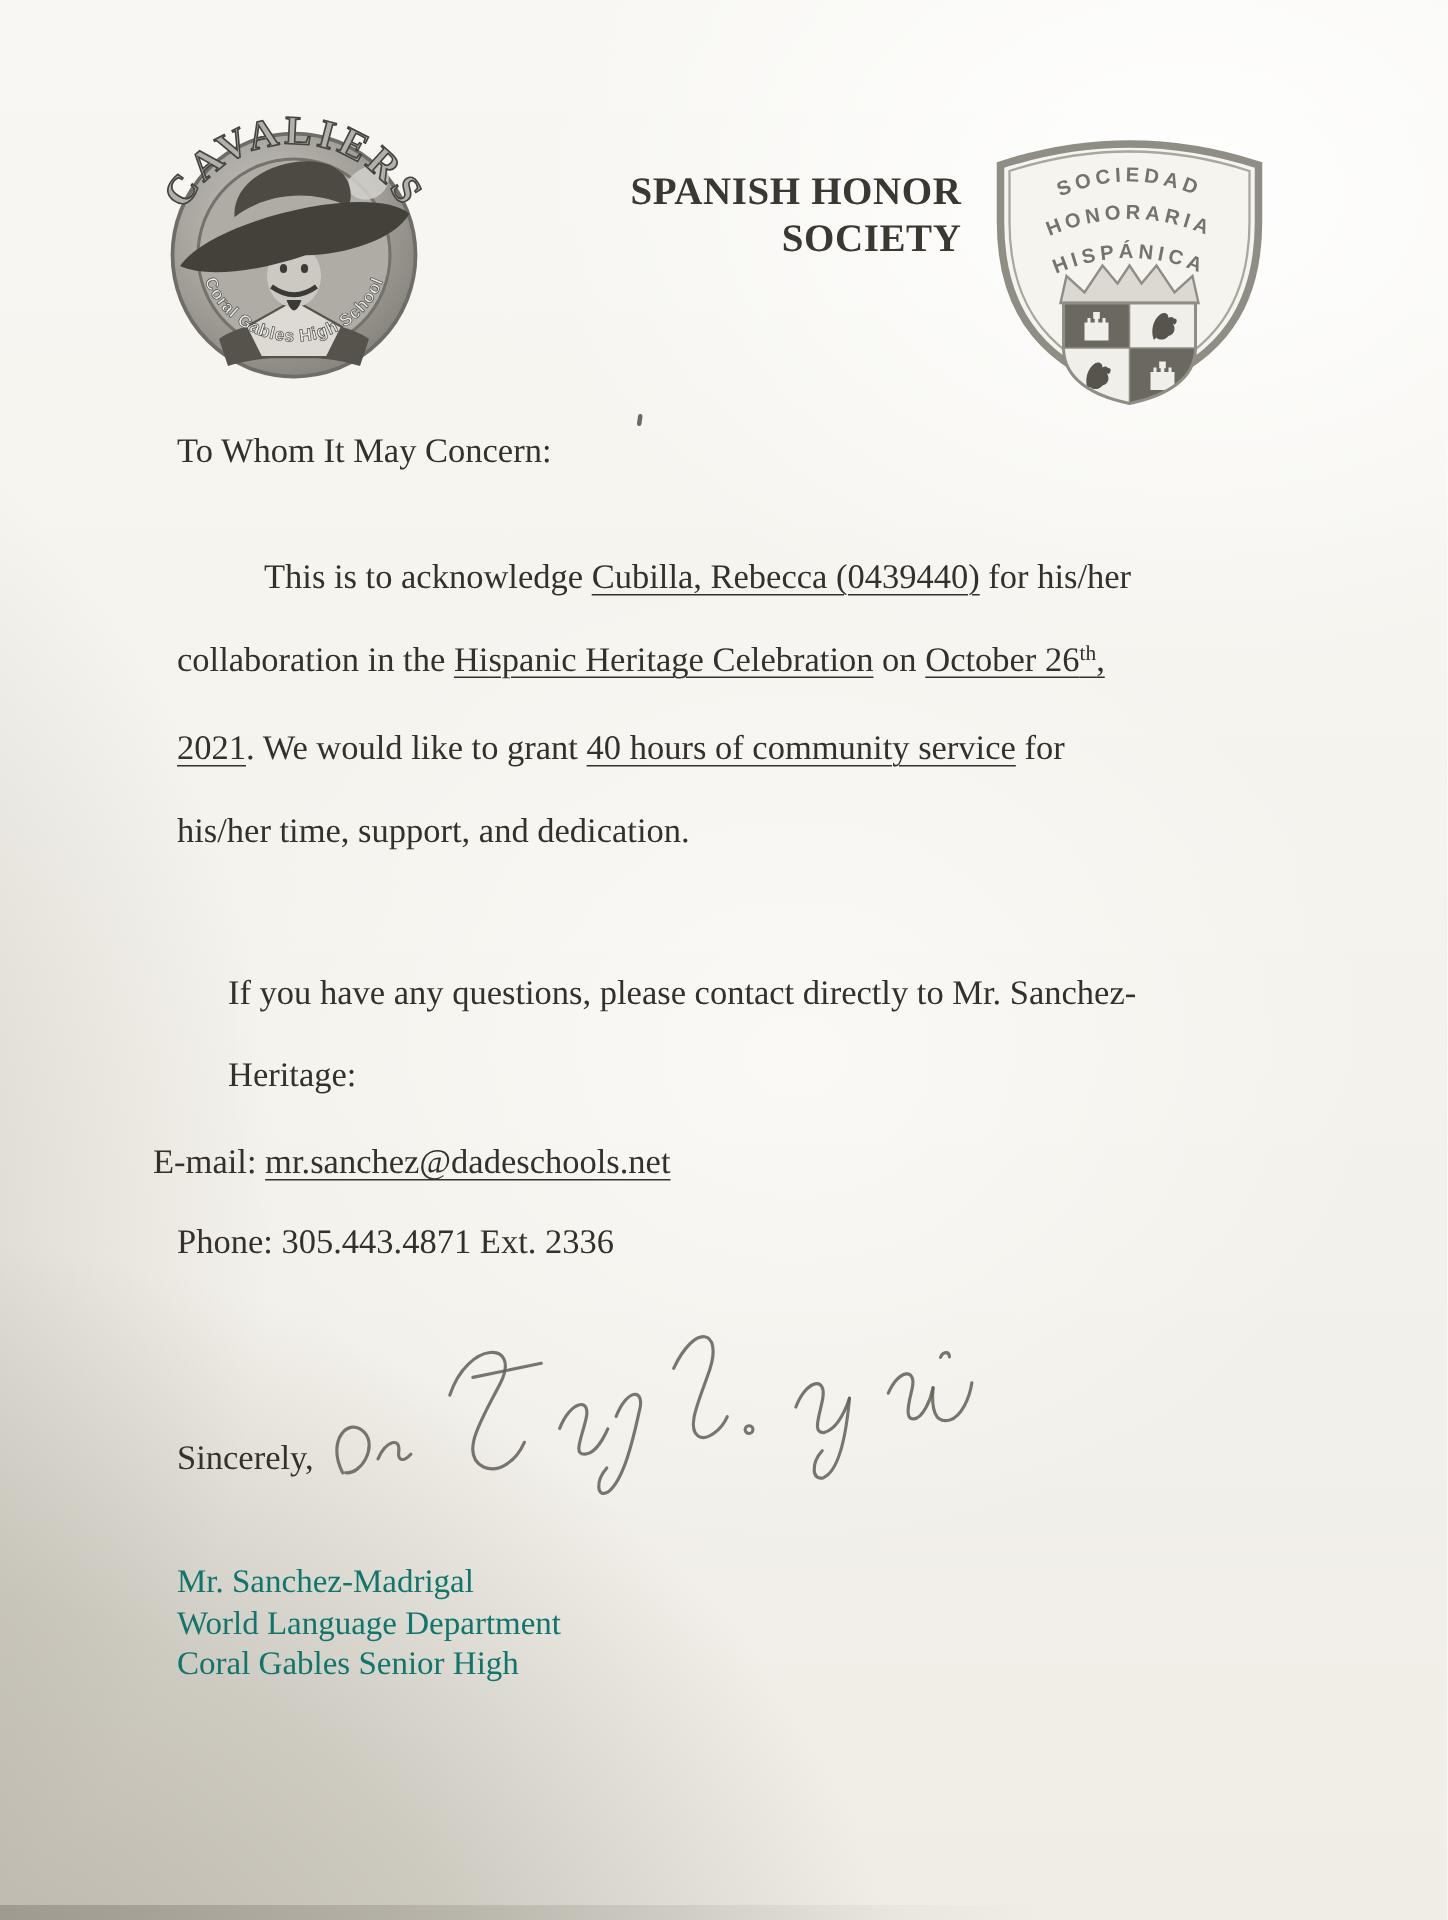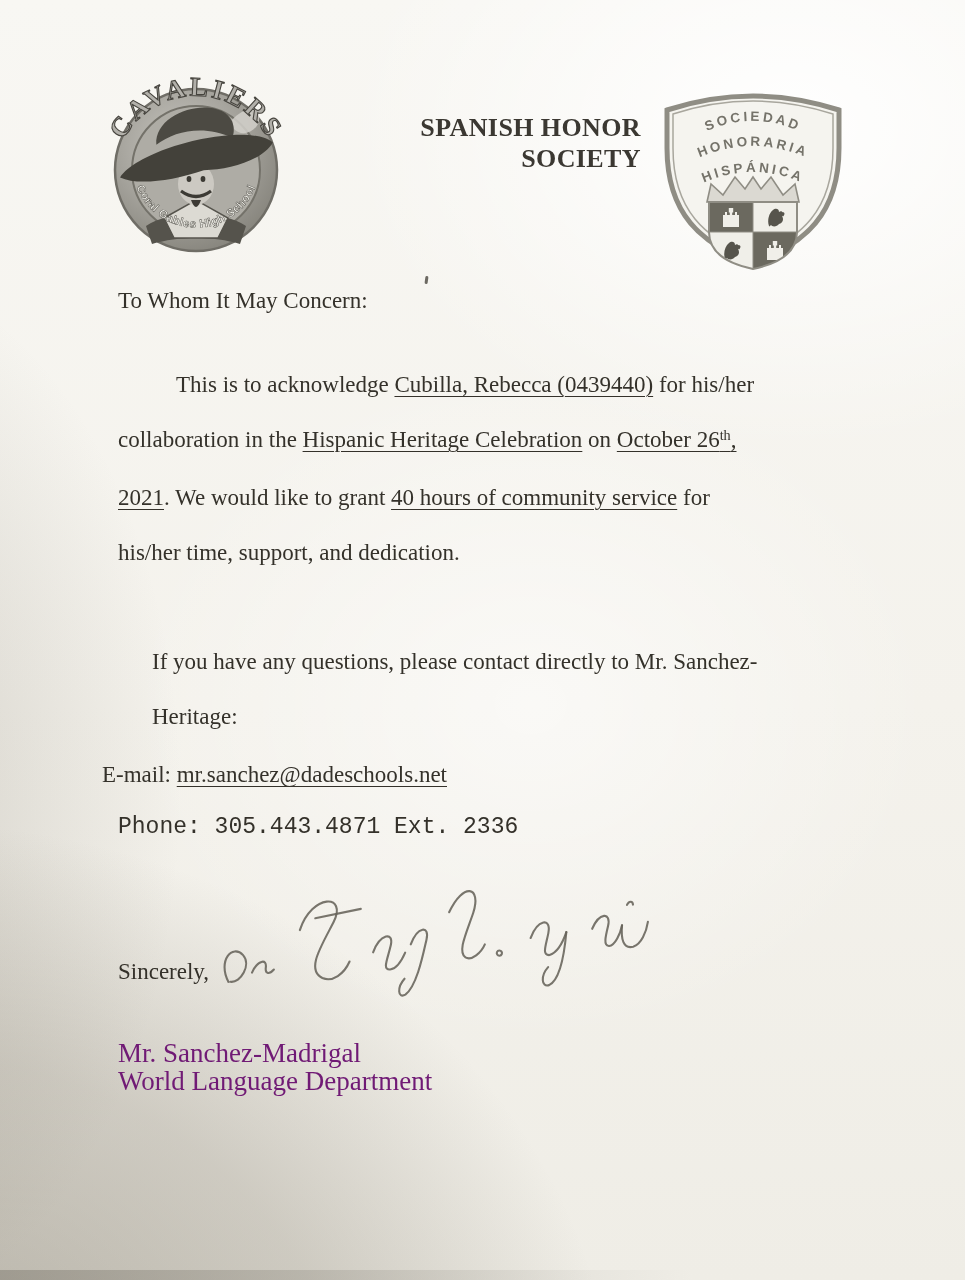--- a/index.html
+++ b/index.html
@@ -26,25 +26,25 @@
   .title-block{
     left:296px;top:112px;width:345px;text-align:right;
     font-weight:bold;font-size:26px;line-height:31px;color:#3b3832;
     letter-spacing:.4px;
   }
   .salutation{left:118px;top:286px;}
   .stray-mark{left:425px;top:276px;width:3px;height:8px;background:#4a463e;border-radius:2px;transform:rotate(8deg);opacity:.8;}
   .p1{left:118px;top:357px;width:765px;text-indent:58px;}
   .p2{left:118px;top:634px;width:765px;margin-left:34px;}
   .email-line{left:102px;top:760px;text-align:right;}
-  .phone-line{left:118px;top:813px;font-family:Liberation Mono, monospace;}
+  .phone-line{left:118px;top:813px;}
   .closing{left:118px;top:957px;}
   .sig-wrap{left:205px;top:878px;transform:rotate(-3deg);}
   .sig-wrap path{fill:none;stroke:#67635a;stroke-width:2.1;stroke-linecap:round;opacity:.88;}
-  .footer-block{left:118px;top:1040px;font-size:27px;line-height:27.6px;color:#701a75;}
+  .footer-block{left:118px;top:1040px;font-size:22px;line-height:27.6px;color:#0f766e;}
 
   .logo-left{left:106px;top:64px;}
   .crest-right{left:653px;top:76px;}
 </style>
 </head>
 <body>
 
 <div class="shade light-tr"></div>
 <div class="shade light-mid"></div>
 <div class="shade shadow-left"></div>
@@ -175,13 +175,14 @@
   <path d="M326,64 C334,46 348,44 344,60 C341,72 336,82 344,82 C352,80 358,70 362,60"></path>
   <path d="M362,60 C358,88 352,108 342,112 C334,114 334,102 342,94"></path>
   <path d="M388,58 C396,42 408,42 404,56 C401,66 398,76 404,76 C410,76 416,64 418,56"></path>
   <path d="M424,36 C426,32 430,32 430,36"></path>
   <path d="M418,56 C416,70 418,80 428,78 C436,76 442,64 444,54"></path>
 </svg>
 
 <div class="abs footer-block">
   <div>Mr. Sanchez-Madrigal</div>
   <div>World Language Department</div>
+  <div>Coral Gables Senior High</div>
 </div>
 
 </body></html>

